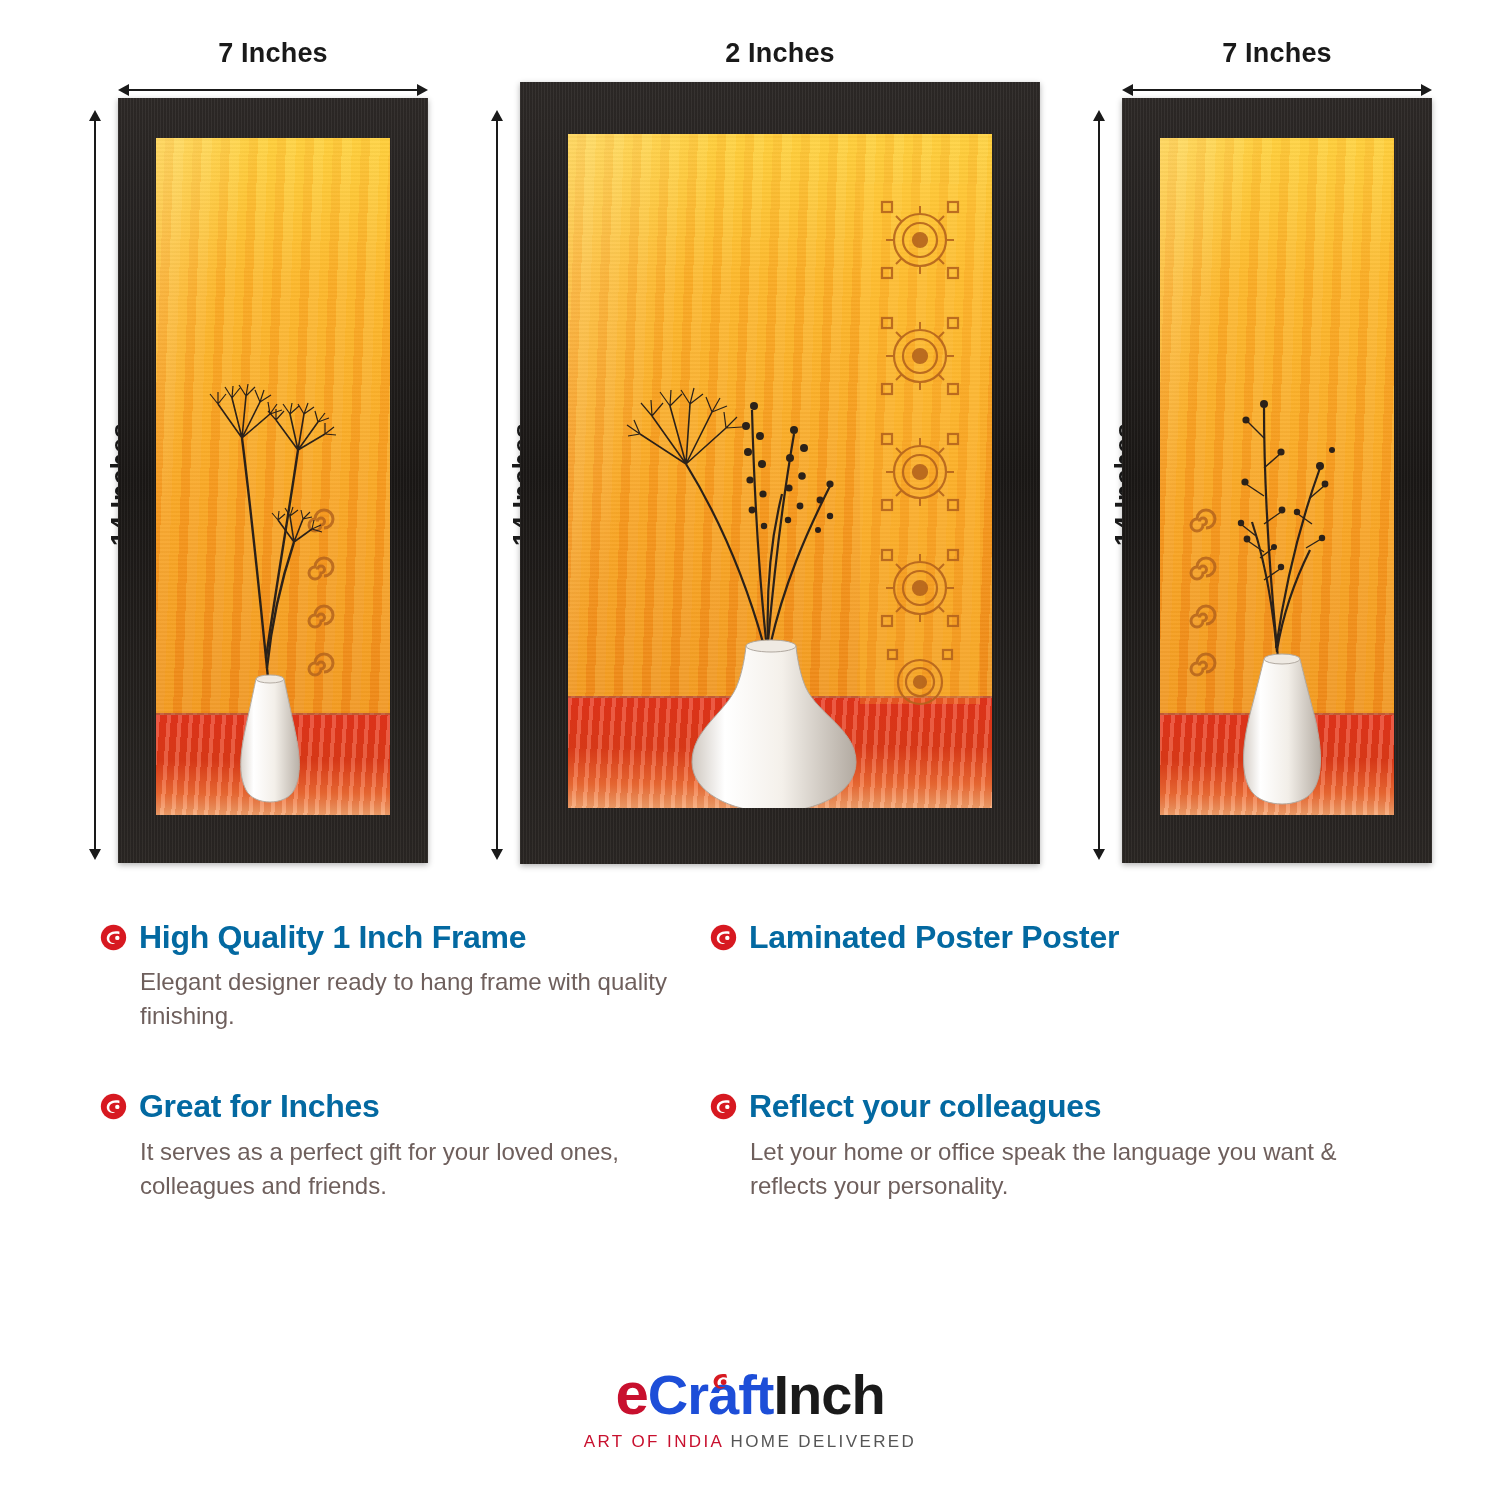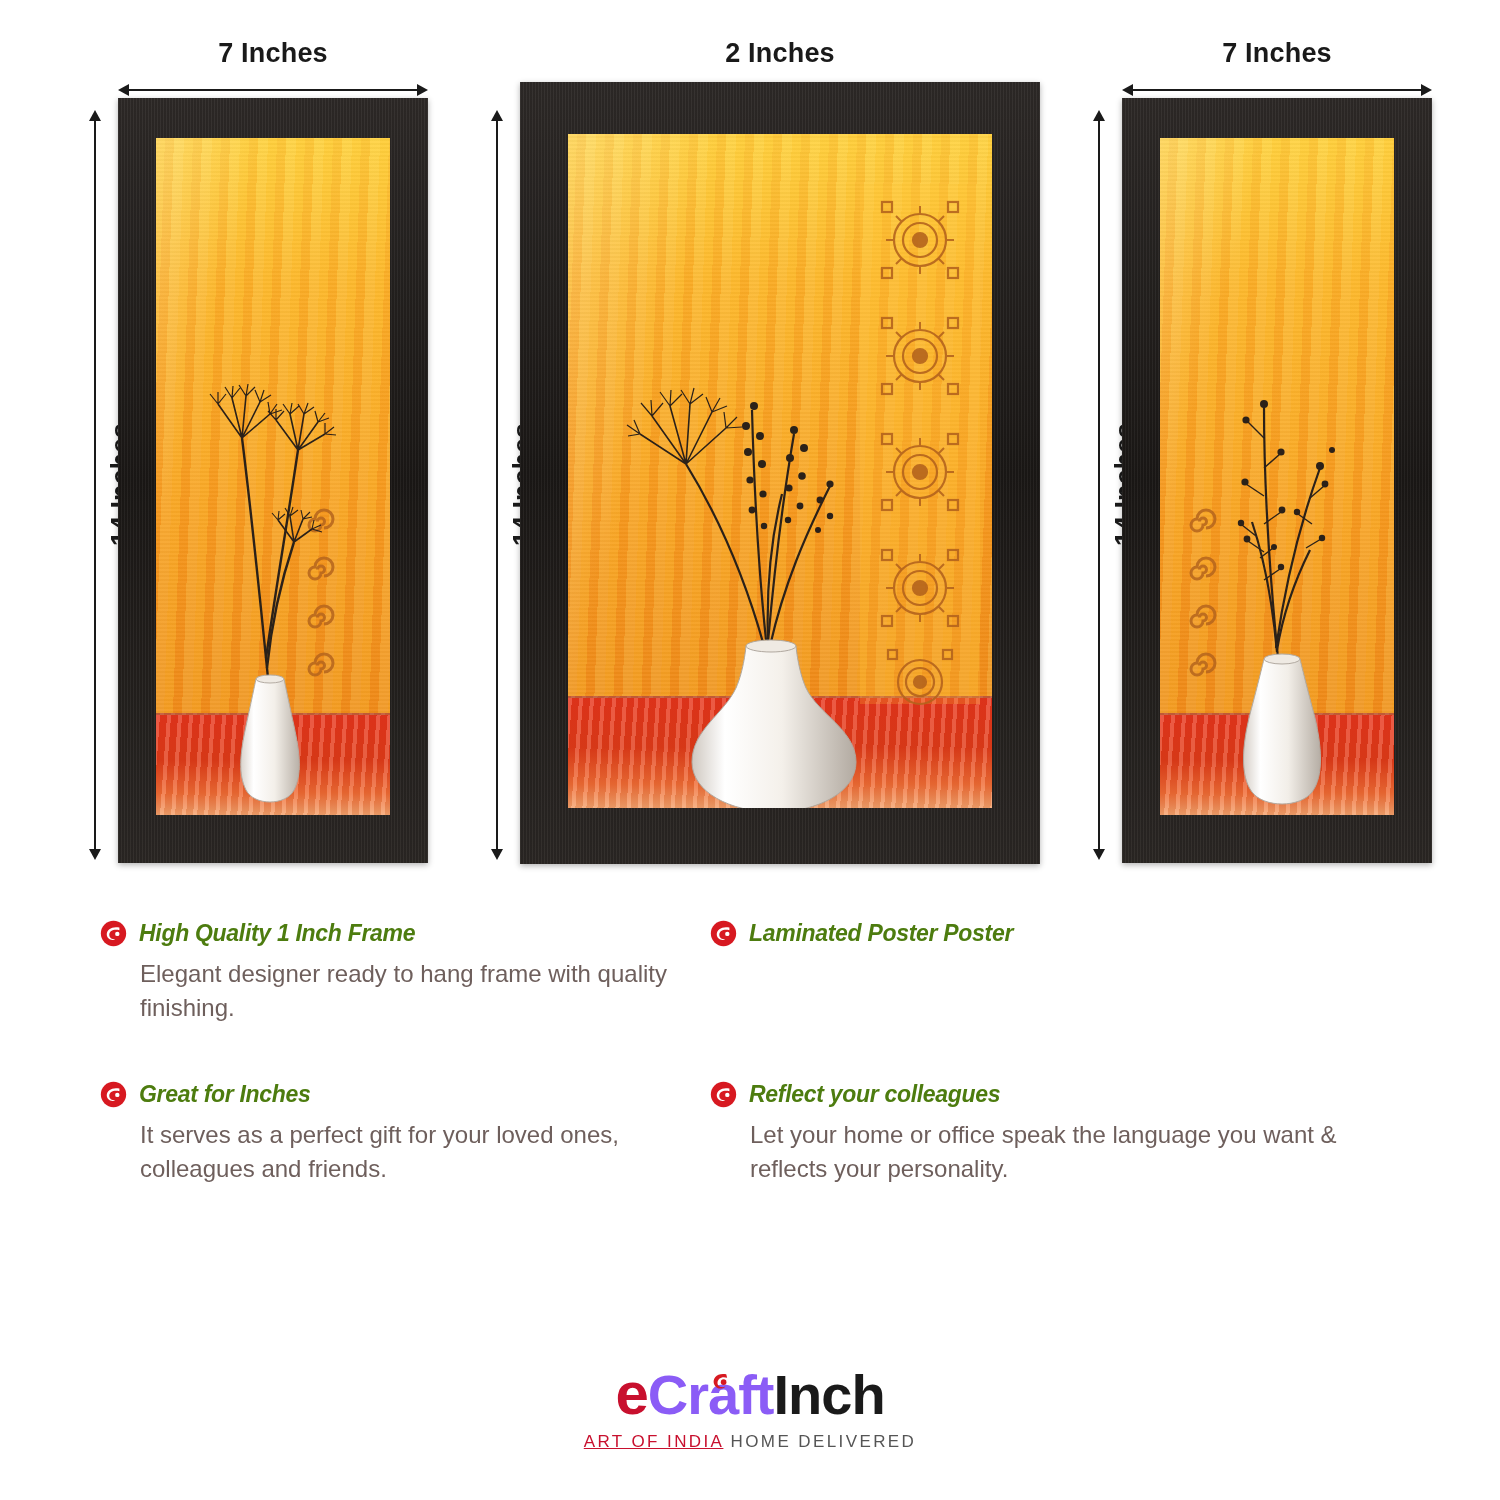--- a/index.html
+++ b/index.html
@@ -181,26 +181,25 @@
     gap: 12px;
   }
   .bullet-icon {
     flex: 0 0 auto;
     width: 27px;
     height: 27px;
     position: relative;
     display: inline-block;
   }
   .feature-title {
-    font-size: 23px;
+    font-size: 32px;
     font-weight: bold;
-    color: #4d7c0f;
+    color: #0369a1;
     letter-spacing: -0.3px;
     line-height: 1.1;
-    font-style: italic;
   }
   .feature-body {
     margin-top: 10px;
     margin-left: 40px;
     font-size: 24px;
     line-height: 1.42;
     color: #6e5f5c;
     max-width: 580px;
   }
   .feature-2 .feature-body,
@@ -222,32 +221,32 @@
     letter-spacing: -1px;
     line-height: 1;
     display: inline-block;
     position: relative;
   }
   .logo-e {
     color: #c8102e;
     font-size: 60px;
   }
   .logo-craft {
-    color: #8b5cf6;
+    color: #1d4ed8;
   }
   .logo-india {
     color: #1a1a1a;
   }
   .logo-tag {
     margin-top: 8px;
     font-size: 17px;
     letter-spacing: 2.4px;
     color: #555;
   }
-  .logo-tag .tag-red { color: #c8102e; text-decoration: underline; }
+  .logo-tag .tag-red { color: #c8102e; }
   .logo-swirl {
     position: absolute;
     top: -14px;
     left: 92px;
     width: 28px;
     height: 28px;
   }
 </style>
 </head>
 <body>

